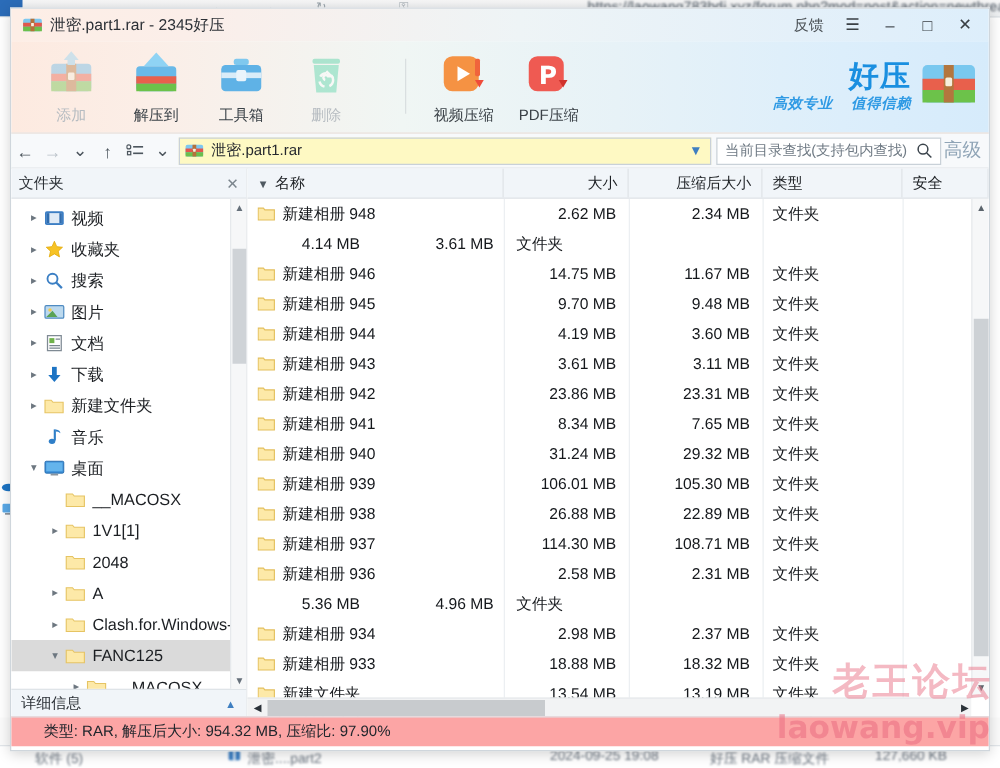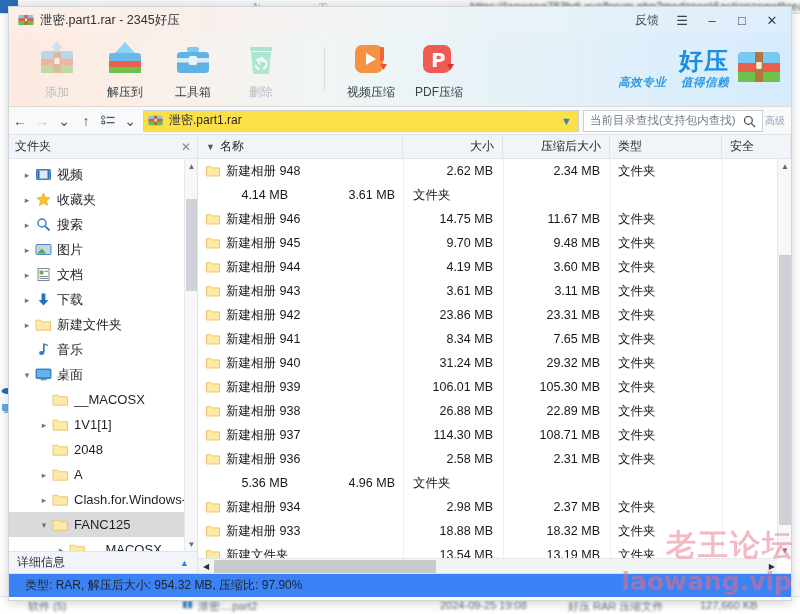--- a/index.html
+++ b/index.html
@@ -127,35 +127,35 @@
     position:relative; height:28px; width:100%;
     background:#f7f9fb; border-bottom:1px solid #dfe4e8;
     display:flex; align-items:center;
   }
   .nav-btn {
     width:22px; height:24px; display:flex; align-items:center; justify-content:center;
     color:#4d565e; font-size:14px; cursor:default;
   }
   .nav-btn.dim { color:#bcc4cb; }
   .pathbox {
-    flex:1; height:22px; margin:0 4px 0 2px; background:#fde047;
+    flex:1; height:22px; margin:0 4px 0 2px; background:#fef9c3;
     border:1px solid #c9d1d8; display:flex; align-items:center; position:relative;
   }
   .path-icon { width:15px; height:15px; margin-left:4px; }
   .path-text { margin-left:6px; font-size:12px; color:#26292e; }
   .path-caret {
     position:absolute; right:6px; top:4px; color:#3f7fc1; font-size:11px;
   }
   .searchbox {
     width:180px; height:22px; margin-right:2px; background:#fff;
     border:1px solid #c9d1d8; display:flex; align-items:center; position:relative;
   }
   .search-ph { margin-left:6px; font-size:11.5px; color:#6f7a84; white-space:nowrap; }
   .search-ico { position:absolute; right:6px; top:3px; color:#3b444c; }
-  .adv-link { font-size:10px; color:#8fa4b6; margin-right:6px; cursor:default; }
+  .adv-link { font-size:15px; color:#8fa4b6; margin-right:6px; cursor:default; }
 
   
   .bodyarea {
     position:relative; width:100%; height:438px; display:flex;
     background:#ffffff;
   }
 
   
   .sidebar {
     width:189px; border-right:1px solid #dfe4e8; position:relative;
@@ -241,22 +241,22 @@
     position:absolute; left:0; right:14px; bottom:0; height:15px;
     background:#f2f3f4; border-top:1px solid #e6e9ec; display:flex; align-items:center;
   }
   .fl-hthumb { position:absolute; left:16px; width:222px; height:13px; top:1px; background:#c8cbce; }
   .fl-harrow-l { width:16px; text-align:center; font-size:8px; color:#2a3138; }
   .fl-harrow-r { position:absolute; right:2px; font-size:8px; color:#2a3138; }
 
   
   .statusbar {
     position:relative; height:24px; width:100%;
-    background:#3b82f6; border-top:1px solid #dfe4e8;
-    display:flex; align-items:center; padding-left:16px;
+    background:#fca5a5; border-top:1px solid #dfe4e8;
+    display:flex; align-items:center; padding-left:26px;
   }
   .status-text { font-size:12px; color:#20262c; white-space:nowrap; }
 
   
   .wm1 {
     position:absolute; right:6px; top:525px; font-size:30px; font-weight:bold;
     color:rgba(234,120,140,.52); letter-spacing:2px; pointer-events:none;
     font-family:"DejaVu Sans", sans-serif;
   }
   .wm2 {

